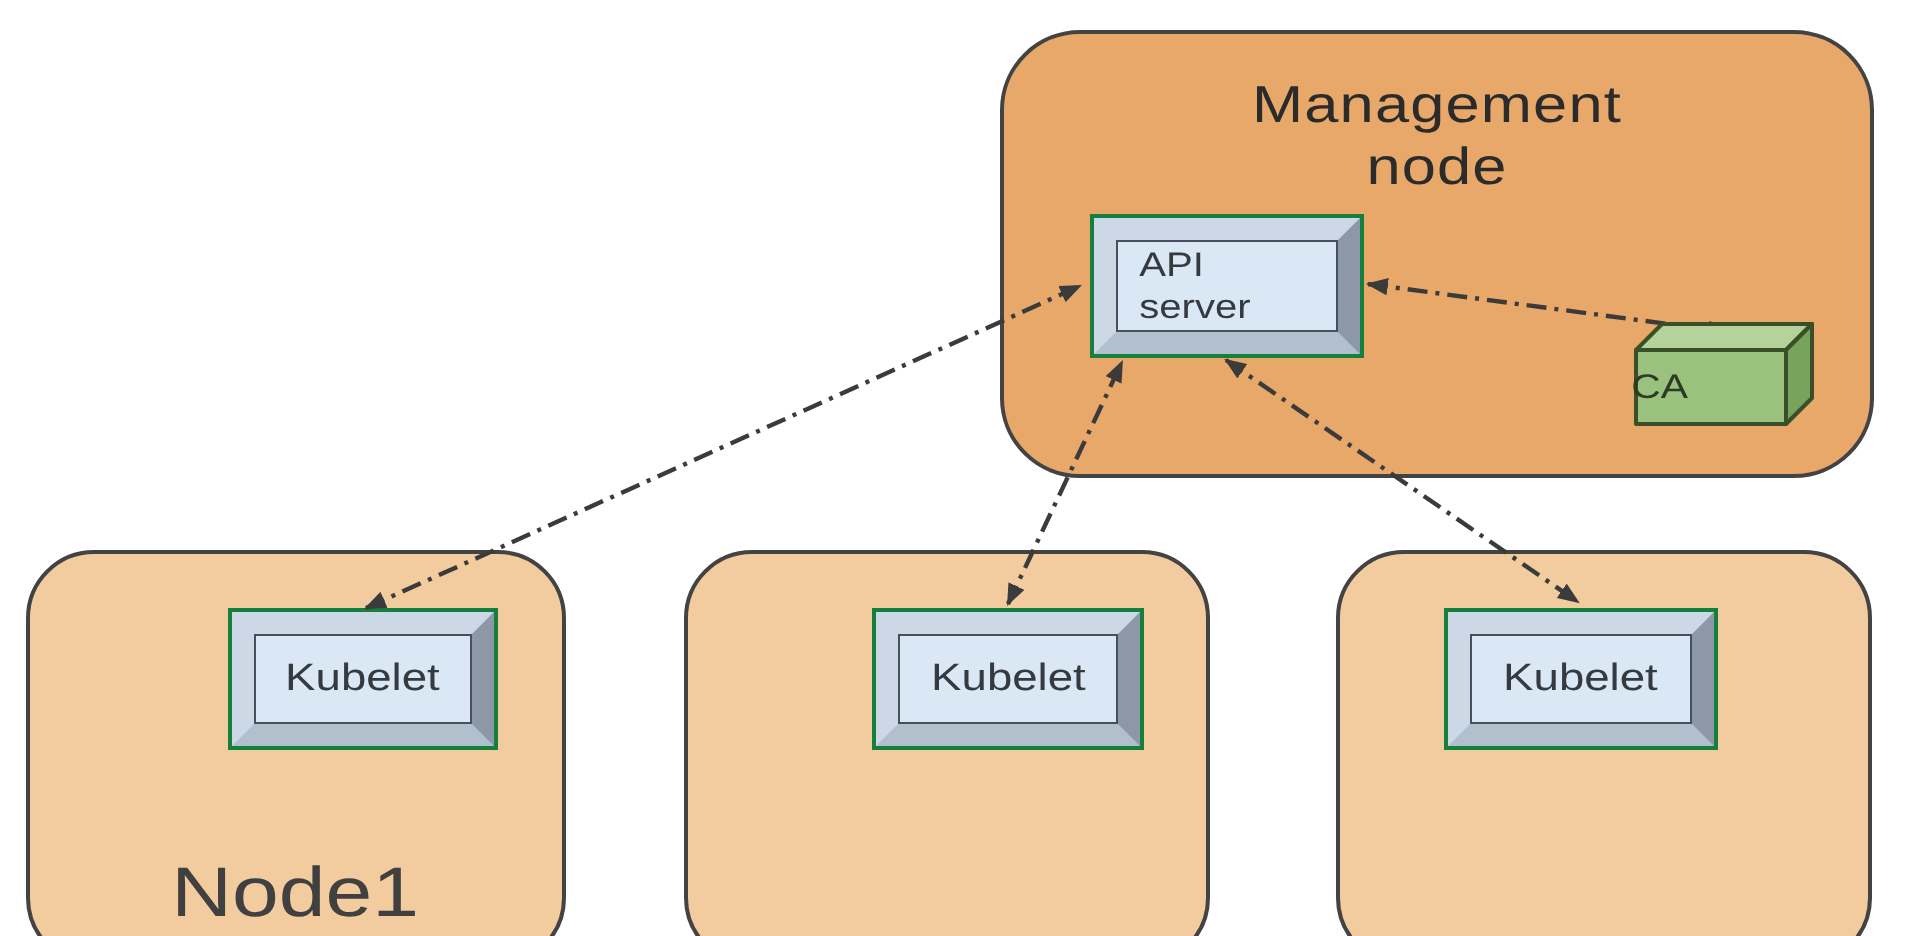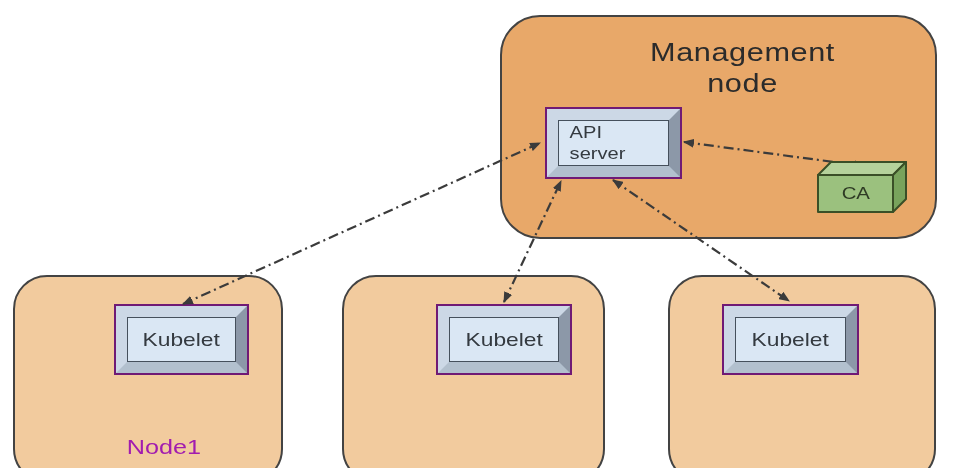--- a/index.html
+++ b/index.html
@@ -17,33 +17,33 @@
     left:500px; top:15px; width:437px; height:224px;
     border-radius:40px; background:var(--management-fill,#e8a869);
   }
   .worker {
     width:268px; height:208px; top:275px;
     border-radius:34px; background:var(--node-fill,#f2cb9e);
   }
   .mgmt-title {
     position:absolute; left:0; top:20px; width:100%;
     text-align:center; font-size:26px; line-height:31px;
-    color:#2b2b2b; letter-spacing:0.5px;margin-left:24px;
+    color:#2b2b2b; letter-spacing:0.5px;
   }
   .mgmt-title .ln { display:block; transform:scaleX(1.18); }
   .node-label {
-    position:absolute; left:16px; bottom:18px; width:100%;
-    text-align:center; font-size:21px; line-height:32px; color:#a21caf;
+    position:absolute; left:0; bottom:18px; width:100%;
+    text-align:center; font-size:35px; line-height:32px; color:#404040;
   }
   .node-label .ln { display:inline-block; transform:scaleX(1.2); }
 
   
   .bevel {
     position:absolute; box-sizing:border-box;
-    border:2px solid #701a75;
+    border:2px solid #15803d;
     background:var(--bevel-light,#ccd8e6);
   }
   .bevel .frame {
     position:absolute; inset:0; box-sizing:border-box;
     border:11px solid;
     border-color:var(--bevel-light,#ccd8e6) var(--bevel-dark,#8c98a8) var(--bevel-mid,#b2c0ce) var(--bevel-light,#ccd8e6);
   }
   .bevel .face {
     position:absolute; inset:11px; box-sizing:border-box;
     background:var(--component-face,#dae7f4);
@@ -52,21 +52,21 @@
   }
   .face.center { justify-content:center; }
   .kubelet-text { font-size:19px; transform:scaleX(1.2); color:#343a40; }
   .api-text {
     font-size:17px; line-height:21px; padding-left:9px;
     transform:scaleX(1.18); transform-origin:left center; color:#343a40;
   }
   .api-text .ln { display:block; }
   .ca-label {
     position:absolute; left:818px; top:175px; width:75px; height:37px;
-    display:flex; align-items:center; justify-content:center;
+    display:flex; align-items:center; justify-content:flex-start;
     font-size:17px; color:#2e3b24;
   }
   .ca-label .ln { display:inline-block; transform:scaleX(1.2); }
   #wires { position:absolute; left:0; top:0; pointer-events:none; }
 </style>
 </head>
 <body>
 
 <div id="stage">
 

